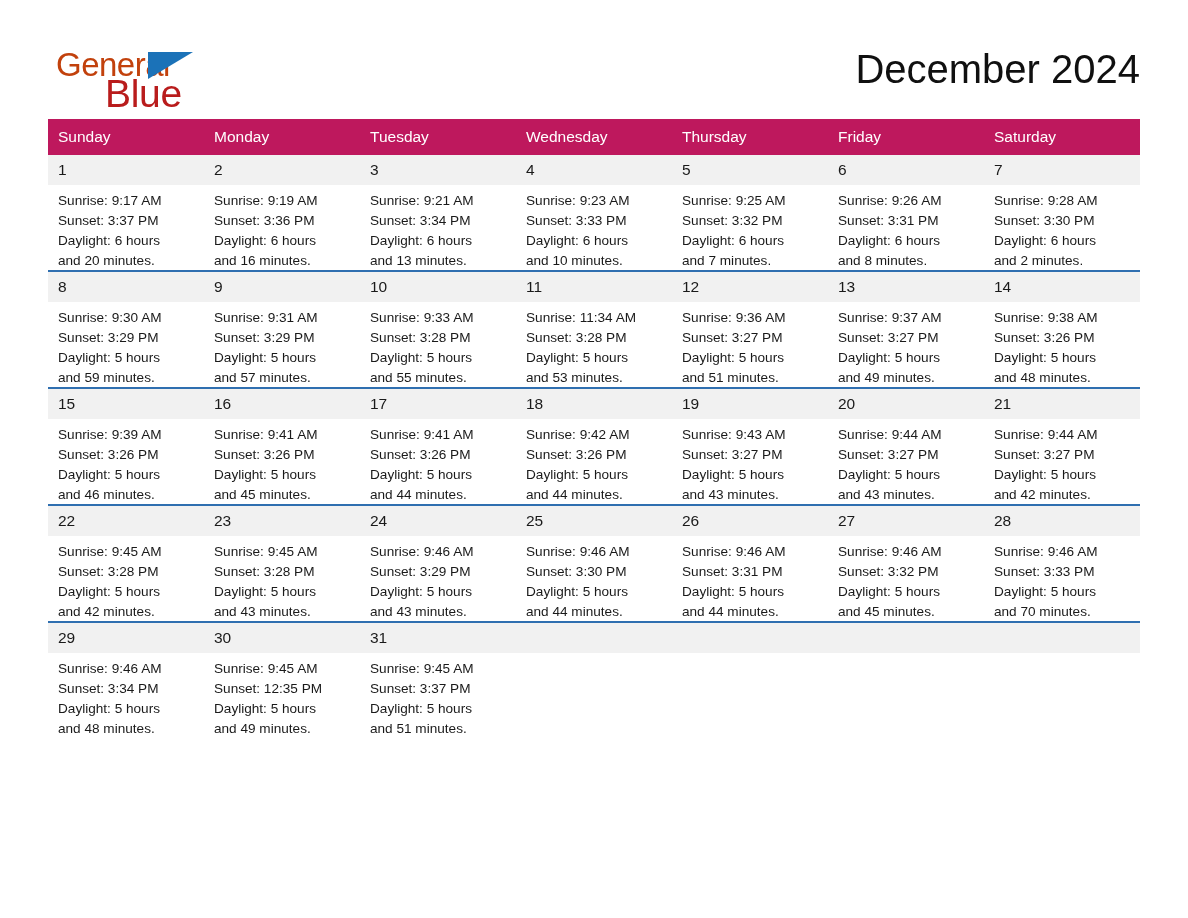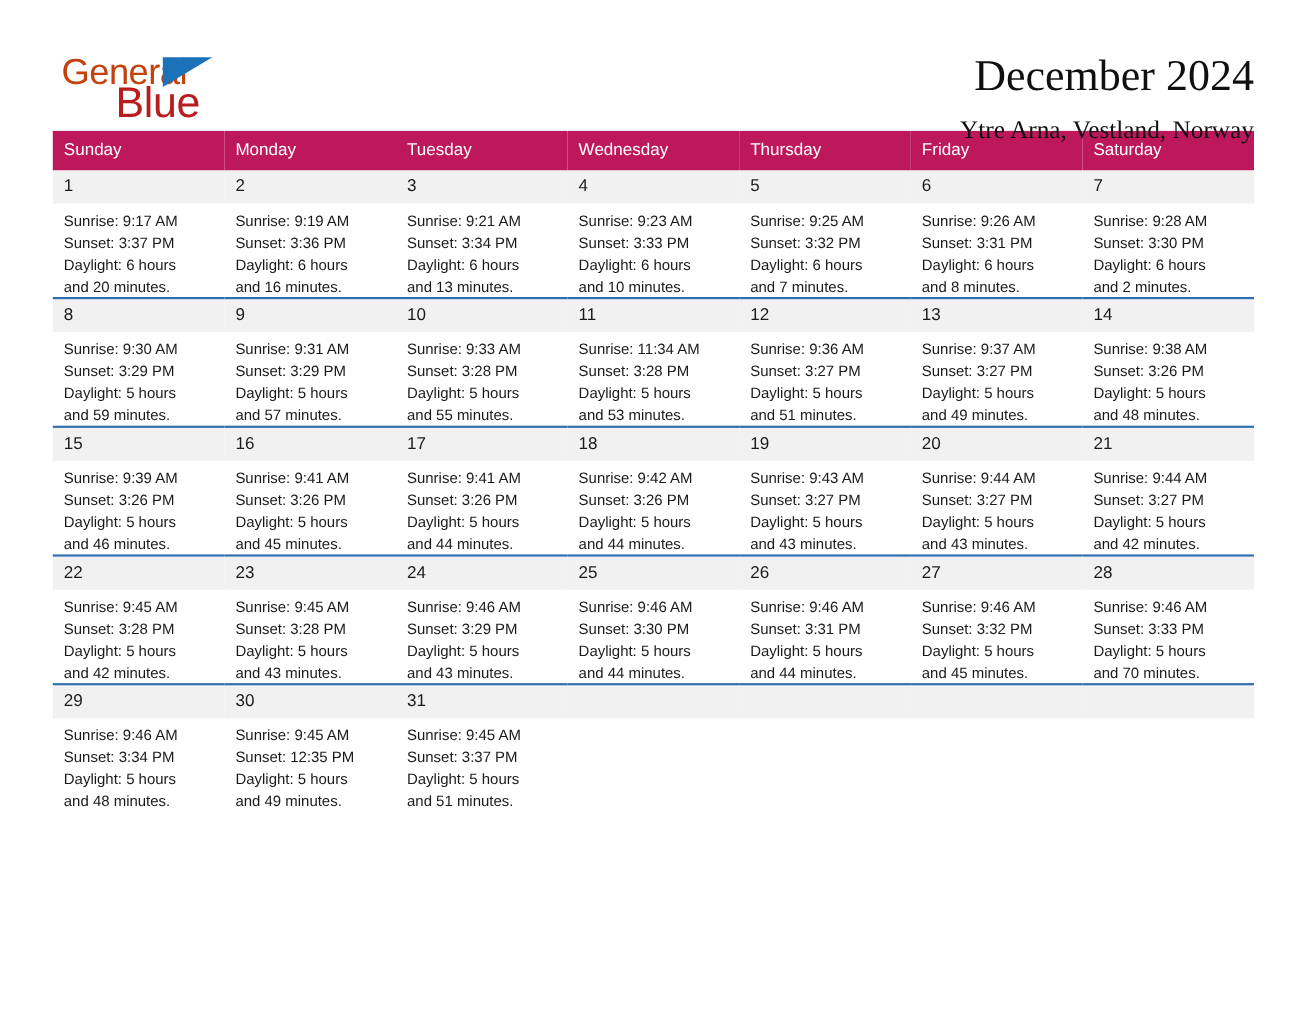--- a/index.html
+++ b/index.html
@@ -63,21 +63,20 @@
     font-size: 39px;
     line-height: 33px;
     letter-spacing: -0.3px;
     color: #b91c1c;
     font-family: "Liberation Sans", sans-serif;
   }
   .title-block {
     text-align: right;
     flex: 0 0 auto;
     padding-top: 2px;
-    font-family: Liberation Serif, serif;
   }
   .cal-title {
     font-size: 40px;
     line-height: 46px;
     font-weight: normal;
     color: #101010;
     margin: 0;
     letter-spacing: 0px;
   }
   .cal-subtitle {
@@ -148,21 +147,20 @@
   <div class="header">
 
     <div class="logo">
       <span class="logo-general">General</span>
       <span class="logo-tri"></span>
       <span class="logo-blue">Blue</span>
     </div>
 
     <div class="title-block">
       <h1 class="cal-title">December 2024</h1>
-      <h2 class="cal-subtitle">Ytre Arna, Vestland, Norway</h2>
     </div>
 
   </div>
 
   <table class="calendar">
     <colgroup>
       <col>
         <col>
         <col>
         <col>

